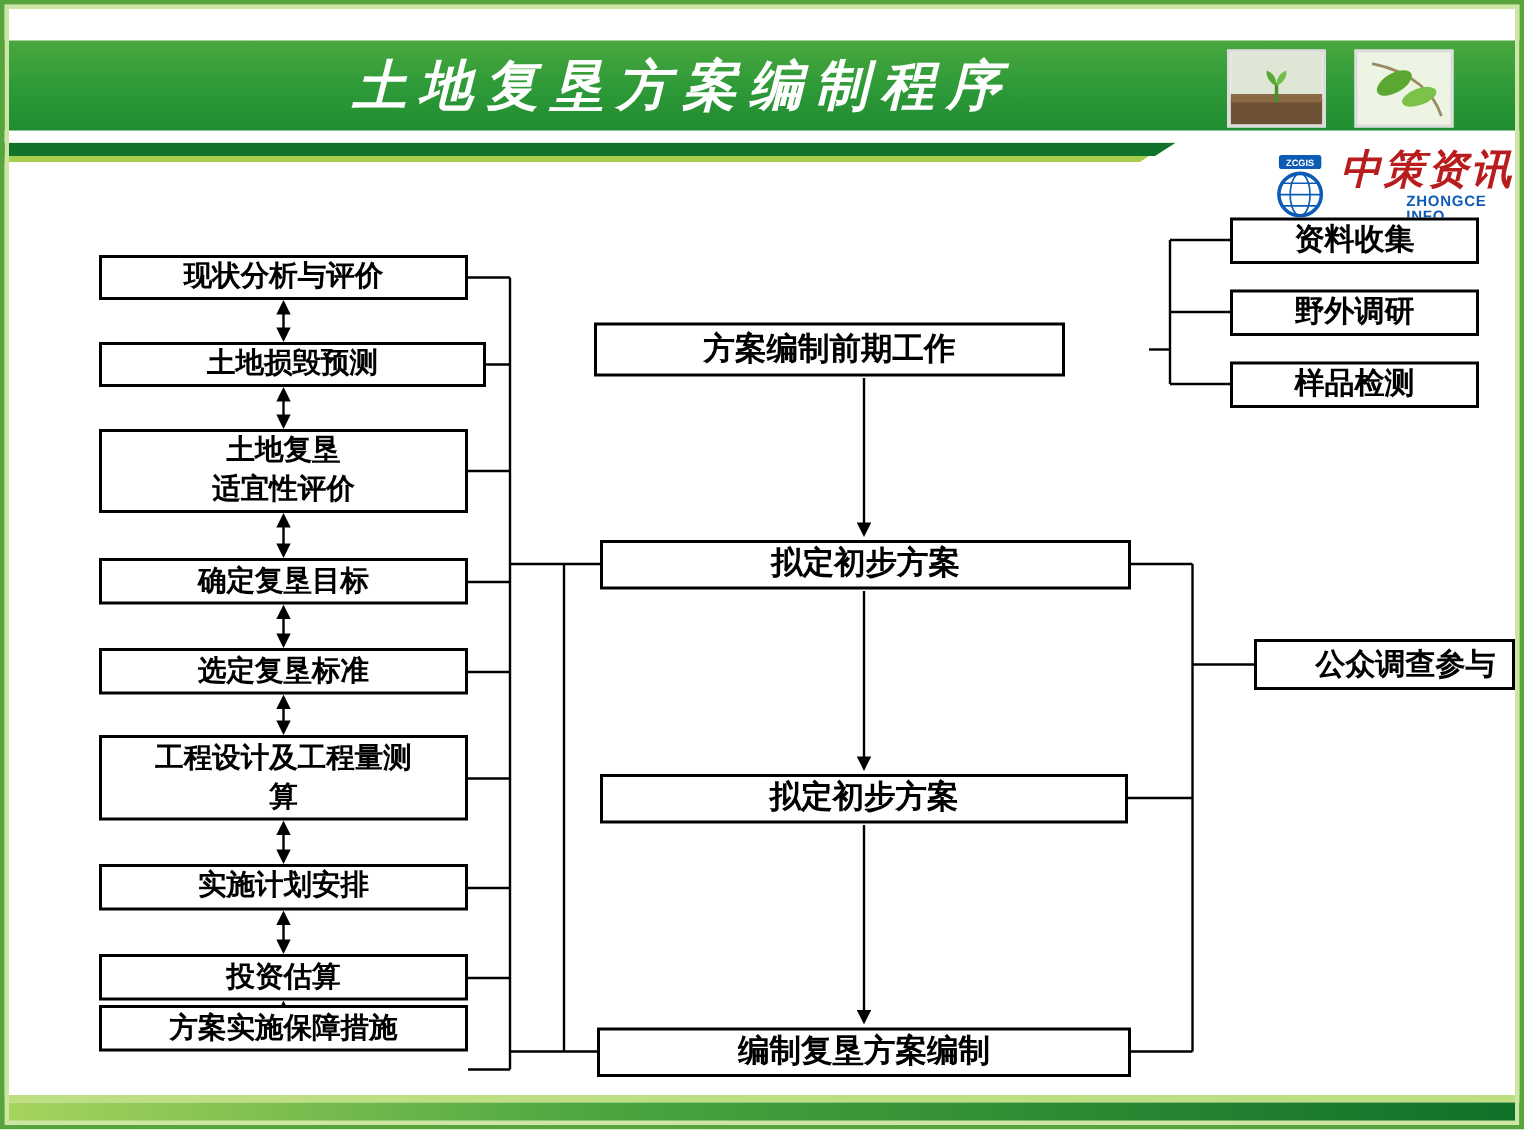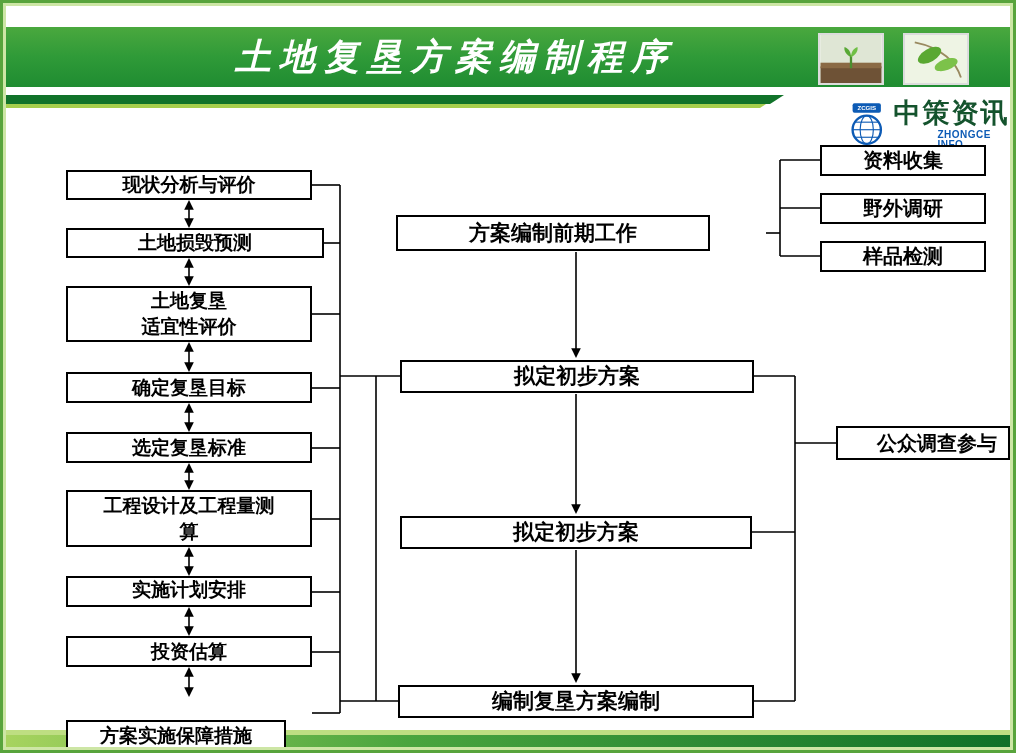--- a/index.html
+++ b/index.html
@@ -22,21 +22,21 @@
   .photo svg{display:block; width:100%; height:100%;}
   #photo1{left:818px;} #photo2{left:903px;}
 
   .stripe-dark{position:absolute; top:95px; left:0; width:784px; height:9px; background:#11732a;
     clip-path:polygon(0 0,784px 0,770px 9px,0 9px); z-index:1;}
   .stripe-light{position:absolute; top:104px; left:0; width:766px; height:4px; background:#a6cf4d;
     clip-path:polygon(0 0,766px 0,760px 4px,0 4px); z-index:1;}
 
   .logo{position:absolute; left:846px; top:100px; display:flex; align-items:center; gap:6px; z-index:2;}
   .logo-text{display:flex; flex-direction:column; line-height:1;}
-  .logo-name{font-size:27px; font-weight:bold; color:#14532d; letter-spacing:2px;}
+  .logo-name{font-size:27px; font-weight:bold; color:#b91c1c; letter-spacing:2px;font-style:italic;}
   .logo-sub{font-size:10px; font-weight:bold; color:#0d5bb5; letter-spacing:0.5px; margin-top:3px;margin-left:44px;}
 
   
   .bottom-strip{position:absolute; left:0; top:730px; width:1016px; height:5px; background:#bede82; z-index:1;}
   .bottom-band{position:absolute; left:0; top:735px; width:1016px; height:18px;
     background:linear-gradient(90deg,#a8d45f 0%,#4aa53f 40%,#0f7028 100%); z-index:1;}
 
   
   .fbox{position:absolute; background:#fff; border:2px solid #000; box-sizing:border-box;
     display:flex; align-items:center; justify-content:center; text-align:center;
@@ -45,21 +45,21 @@
   .rbox{font-size:20px;}
 
   .l1{left:66px; top:170px; width:246px; height:30px;}
   .l2{left:66px; top:228px; width:258px; height:30px;}
   .l3{left:66px; top:286px; width:246px; height:56px;}
   .l4{left:66px; top:372px; width:246px; height:31px;}
   .l5{left:66px; top:432px; width:246px; height:31px;}
   .l6{left:66px; top:490px; width:246px; height:57px;}
   .l7{left:66px; top:576px; width:246px; height:31px;font-family:Liberation Mono, monospace;}
   .l8{left:66px; top:636px; width:246px; height:31px;}
-  .l9{left:66px; top:720px; width:220px; height:31px;}
+  .l9{left:66px; top:670px; width:246px; height:31px;}
 
   .m1{left:396px; top:215px; width:314px; height:36px;}
   .m2{left:400px; top:360px; width:354px; height:33px;}
   .m3{left:400px; top:516px; width:352px; height:33px;}
   .m4{left:398px; top:685px; width:356px; height:33px;}
 
   .r1{left:820px; top:145px; width:166px; height:31px;}
   .r2{left:820px; top:193px; width:166px; height:31px;}
   .r3{left:820px; top:241px; width:166px; height:31px;}
 

